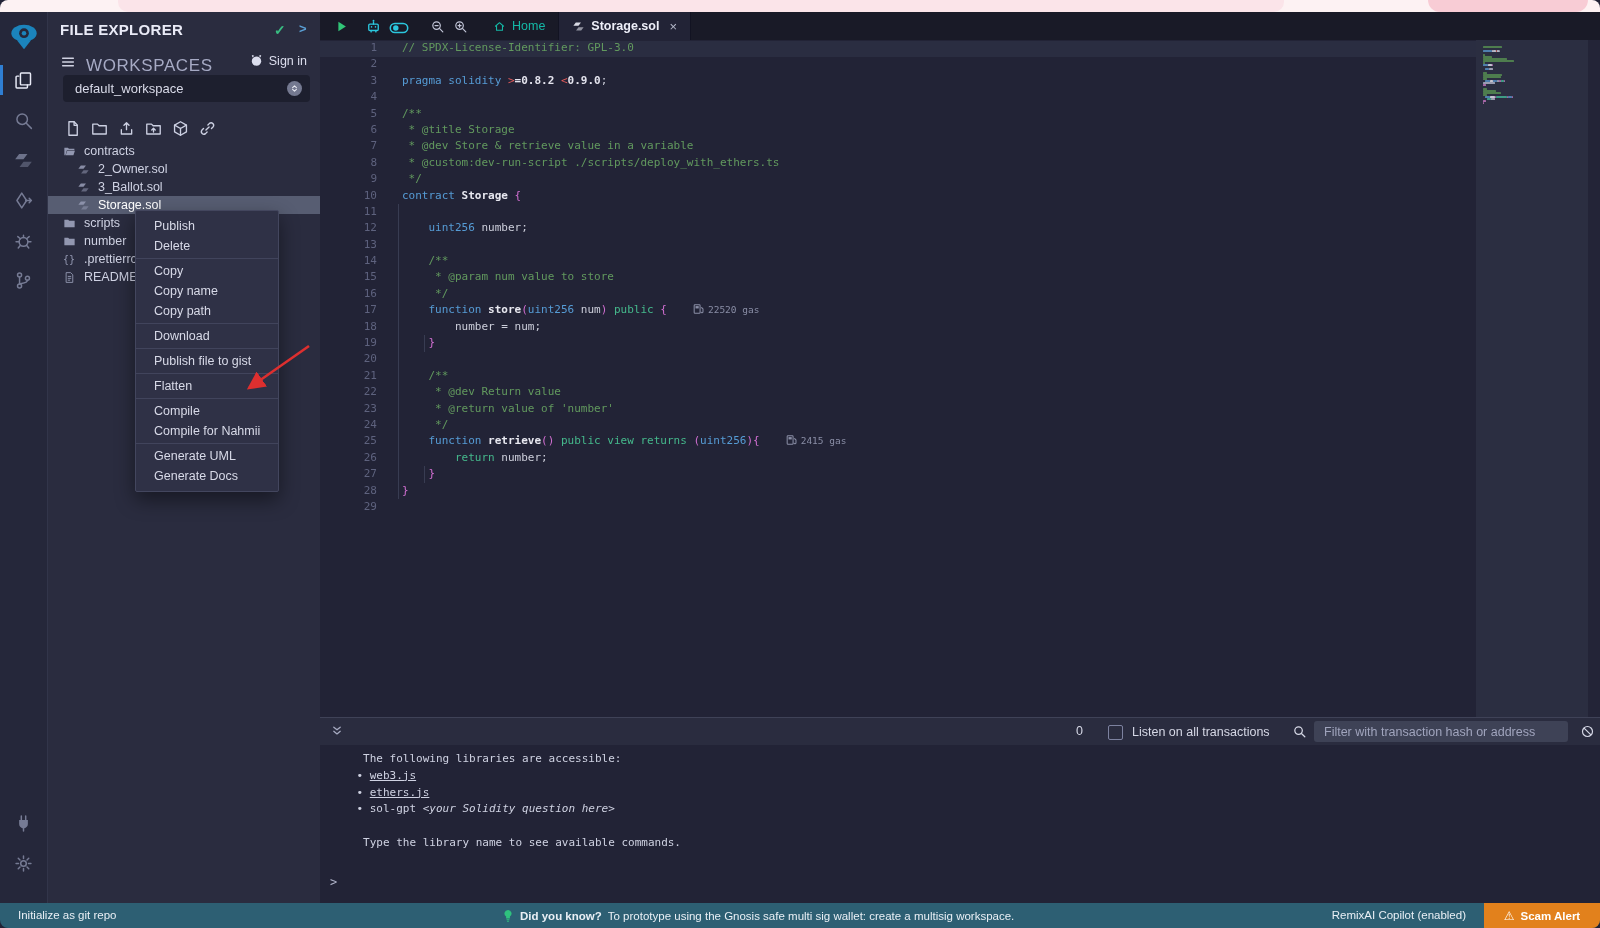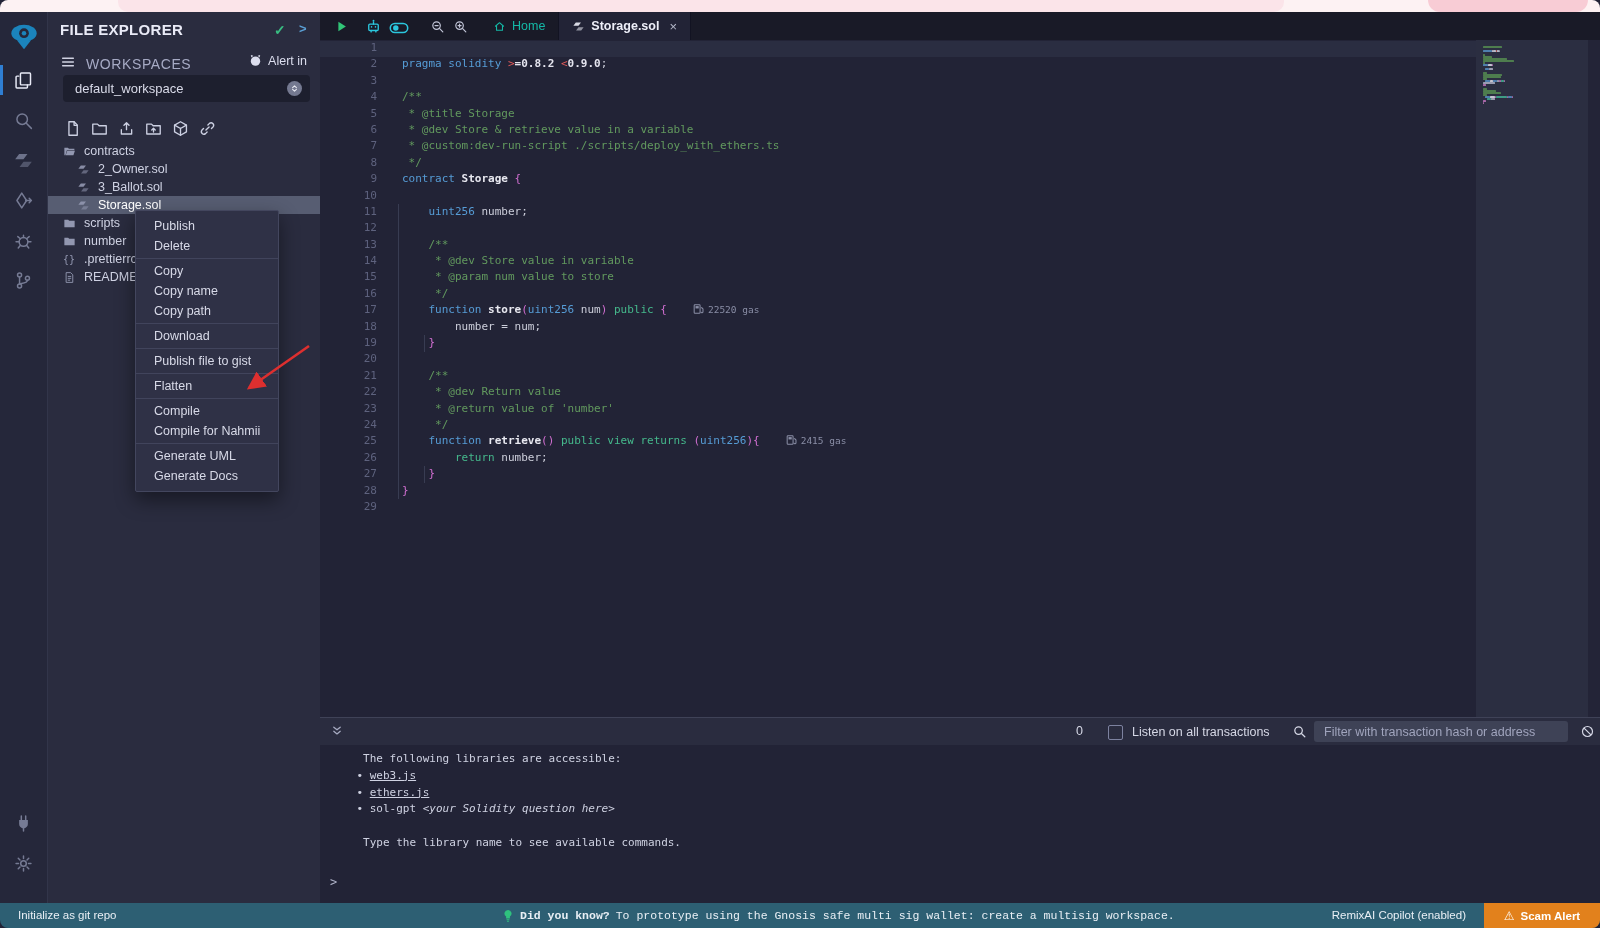--- a/index.html
+++ b/index.html
@@ -18,21 +18,21 @@
   .ab-icon.active{color:#e8eaf6;}
   .ab-icon.active::before{content:"";position:absolute;left:0;top:5px;bottom:5px;width:3px;background:#2f7ed2;}
   #ab-bottom{position:absolute;top:791px;left:0;}
   
   #file-panel{position:absolute;left:48px;top:12px;width:272px;height:891px;background:#2a2c3f;}
   .fp-title{position:absolute;top:9px;left:12px;font-size:15px;font-weight:700;color:#e9eaf6;letter-spacing:.3px;}
   .fp-check{position:absolute;top:10px;left:226px;color:#39bd82;font-size:14px;font-weight:700;}
   .fp-chev{position:absolute;top:9px;left:251px;color:#5a9fd4;font-size:13px;font-weight:700;}
   .fp-ws-row{position:absolute;top:41px;left:12px;right:13px;height:18px;}
   .fp-burger{position:absolute;left:0;top:1px;width:16px;height:16px;color:#d0d2e2;}
-  .fp-ws-label{position:absolute;left:26px;top:3px;font-size:14px;color:#a6aac4;letter-spacing:.6px;}
+  .fp-ws-label{position:absolute;left:26px;top:3px;font-size:17px;color:#a6aac4;letter-spacing:.6px;}
   .fp-signin{position:absolute;right:0;top:0;display:flex;align-items:center;gap:5px;color:#dcdeee;font-size:12.5px;}
   .fp-signin svg{width:15px;height:15px;}
   .fp-select{position:absolute;top:63px;left:15px;width:247px;height:27px;background:#1d1f2e;border-radius:4px;}
   .fp-select .val{line-height:27px;padding-left:12px;font-size:13px;color:#d9dbe9;}
   .fp-select .badge{position:absolute;right:8px;top:6px;width:15px;height:15px;border-radius:50%;background:#747990;display:flex;align-items:center;justify-content:center;color:#e8e9f2;}
   .fp-select .badge svg{width:9px;height:9px;}
   .fp-toolbar{position:absolute;top:107px;left:15px;display:flex;gap:8px;color:#ccd0e2;}
   .fpt-icon{width:19px;height:19px;}
   .fpt-icon svg{width:19px;height:19px;}
   .fp-tree{position:absolute;top:130px;left:0;right:0;}
@@ -90,21 +90,21 @@
   .t-ban{position:absolute;left:1260px;top:6px;width:15px;height:15px;color:#d6d8e6;}
   #term-body{position:absolute;top:28px;left:0;right:0;bottom:0;background:#222336;}
   .term-line{padding-left:10px;height:16.8px;line-height:16.8px;font:11px "DejaVu Sans Mono",monospace;color:#cfd2e2;white-space:pre;}
   #term-out{padding-top:7px;}
   .tl-link{text-decoration:underline;}
   .tl-it{font-style:italic;}
   .t-prompt{position:absolute;left:10px;top:130px;font:12px "DejaVu Sans Mono",monospace;color:#aeb2c8;}
   
   #status-bar{position:absolute;left:0;top:903px;width:1600px;height:25px;background:#2d5f73;color:#e9eff5;font-size:11.5px;}
   .sb-left{position:absolute;left:18px;top:6px;}
-  .sb-center{position:absolute;left:502px;top:0;height:25px;display:flex;align-items:center;gap:6px;font-family:Liberation Mono, monospace;}
+  .sb-center{position:absolute;left:502px;top:0;height:25px;display:flex;align-items:center;gap:6px;}
   .sb-center b{font-weight:700;}
   .sb-bulb{width:12px;height:14px;}
   .sb-copilot{position:absolute;right:134px;top:6px;}
   .sb-scam{position:absolute;right:0;top:0;height:25px;width:116px;background:#e2811c;display:flex;align-items:center;justify-content:center;gap:6px;font-weight:700;font-size:11.5px;color:#fff;}
   .sb-scam .warn{font-weight:400;font-size:12px;}
 </style>
 </head>
 <body>
 
 <div id="app">
@@ -189,21 +189,21 @@
           <svg viewBox="0 0 24 24" fill="none" stroke="currentColor" stroke-width="2.2" stroke-linecap="round">
             <path d="M4 6.5h16M4 12h16M4 17.5h16"></path>
           </svg>
         </span>
       <span class="fp-ws-label">WORKSPACES</span>
       <span class="fp-signin">
         <svg viewBox="0 0 24 24" fill="currentColor">
             <circle cx="12" cy="13" r="7.5"></circle>
             <path d="M5.5 7L4.5 3l4 1.2zM18.5 7l1-4-4 1.2z"></path>
           </svg>
-        <span>Alert in</span>
+        <span>Sign in</span>
       </span>
     </div>
     <div class="fp-select">
       <div class="val">default_workspace</div>
       <div class="badge">
           <svg viewBox="0 0 24 24" fill="none" stroke="currentColor" stroke-width="3" stroke-linecap="round" stroke-linejoin="round">
             <path d="M7 9.5L12 5l5 4.5M7 14.5l5 4.5 5-4.5"></path>
           </svg>
         </div>
     </div>
@@ -397,34 +397,34 @@
         <div class="gut-num">22</div>
         <div class="gut-num">23</div>
         <div class="gut-num">24</div>
         <div class="gut-num">25</div>
         <div class="gut-num">26</div>
         <div class="gut-num">27</div>
         <div class="gut-num">28</div>
         <div class="gut-num">29</div>
       </div>
     <div id="code-lines">
+        <div class="code-line"><span class="tk-com">// SPDX-License-Identifier: GPL-3.0</span></div>
         <div class="code-line"></div>
         <div class="code-line"><span class="tk-kw">pragma solidity </span><span class="tk-op">&gt;</span><span class="tk-num">=</span><span class="tk-num">0.8.2 </span><span class="tk-op">&lt;</span><span class="tk-num">0.9.0</span><span class="tk-pl">;</span></div>
         <div class="code-line"></div>
         <div class="code-line"><span class="tk-com">/**</span></div>
         <div class="code-line"><span class="tk-com"> * @title Storage</span></div>
         <div class="code-line"><span class="tk-com"> * @dev Store &amp; retrieve value in a variable</span></div>
         <div class="code-line"><span class="tk-com"> * @custom:dev-run-script ./scripts/deploy_with_ethers.ts</span></div>
         <div class="code-line"><span class="tk-com"> */</span></div>
         <div class="code-line"><span class="tk-kw">contract </span><span class="tk-fn">Storage </span><span class="tk-br">{</span></div>
         <div class="code-line"></div>
         <div class="code-line"><span class="tk-pl">    </span><span class="tk-kw">uint256</span><span class="tk-pl"> number;</span></div>
         <div class="code-line"></div>
         <div class="code-line"><span class="tk-com">    /**</span></div>
-        <div class="code-line"><span class="tk-com">     * @dev Store value in variable</span></div>
         <div class="code-line"><span class="tk-com">     * @param num value to store</span></div>
         <div class="code-line"><span class="tk-com">     */</span></div>
         <div class="code-line"><span class="tk-pl">    </span><span class="tk-kw">function </span><span class="tk-fn">store</span><span class="tk-br">(</span><span class="tk-kw">uint256</span><span class="tk-pl"> num</span><span class="tk-br">) </span><span class="tk-kw2">public </span><span class="tk-br">{</span><span class="gas"><svg width="11" height="12" viewBox="0 0 14 15" fill="none" stroke="#8a8ea6" stroke-width="1.3">
               <rect x="1.5" y="2" width="7.5" height="11" rx="1"></rect>
               <rect x="3.2" y="3.8" width="4.1" height="3" fill="#8a8ea6" stroke="none"></rect>
               <path d="M10 6h1.3l1.4 1.5V11a1.3 1.3 0 01-2.6 0"></path>
             </svg><span>22520 gas</span></span></div>
         <div class="code-line"><span class="tk-pl">        number = num;</span></div>
         <div class="code-line"><span class="tk-br">    }</span></div>
         <div class="code-line"></div>

